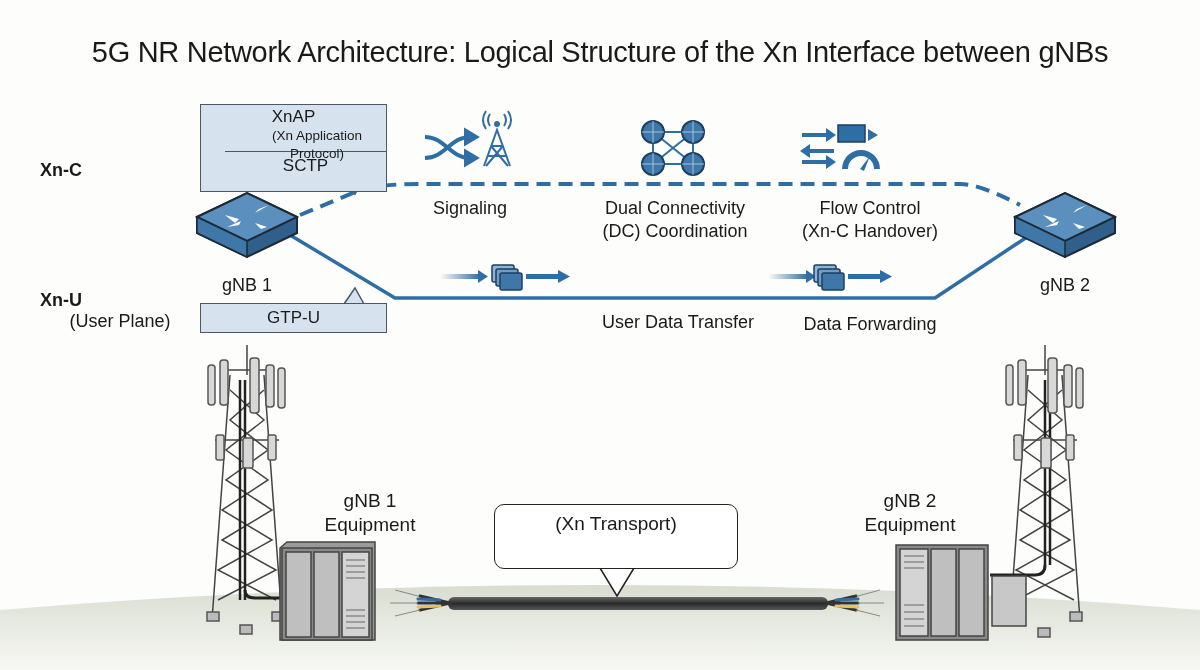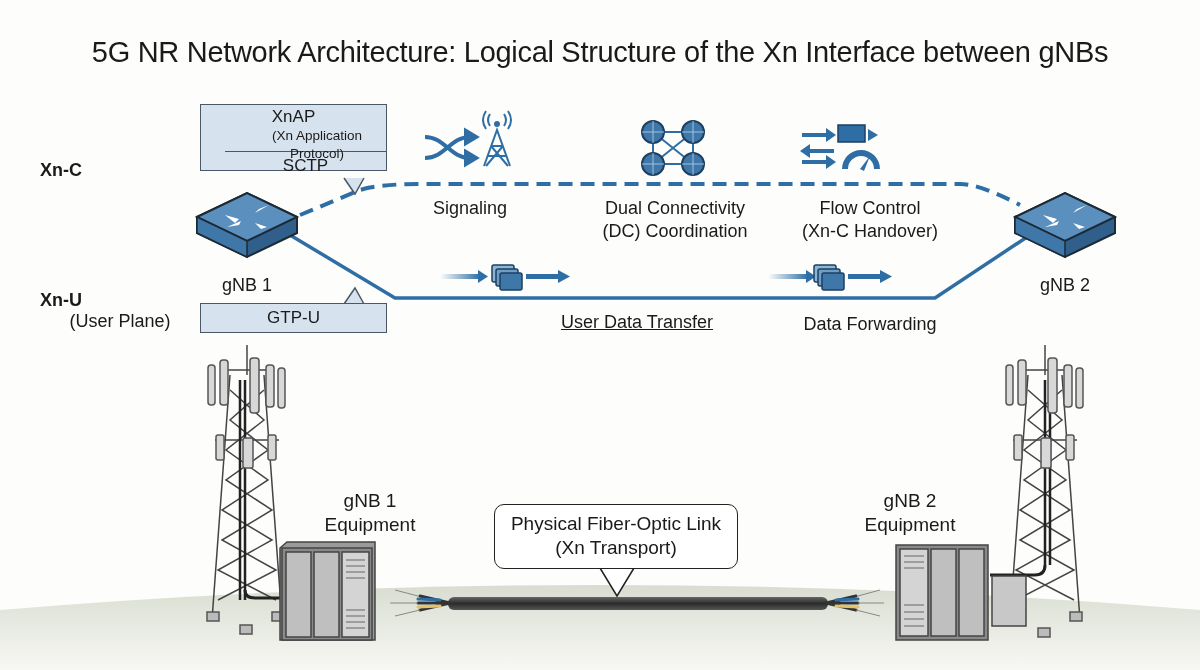--- a/index.html
+++ b/index.html
@@ -215,21 +215,21 @@
 </svg>
 
 <div class="abs" style="left:40px; top:160px; width:160px;">
   <div class="plane-title">Xn-C</div>
 </div>
 <div class="abs" style="left:40px; top:290px; width:160px;">
   <div class="plane-title">Xn-U</div>
   <div class="plane-sub">(User Plane)</div>
 </div>
 
-<div class="abs proto-box" style="left:200px; top:104px; width:187px; height:67px;">
+<div class="abs proto-box" style="left:200px; top:104px; width:187px; height:88px;">
   <div style="height:44px; padding-top:2px;">
     <div style="font-size:17px; line-height:20px;">XnAP</div>
     <div style="font-size:13.5px; line-height:18px;padding-left:47px;">(Xn Application Protocol)</div>
   </div>
   <div class="proto-row" style="font-size:17px; line-height:27px;">SCTP</div>
 </div>
 
 <div class="abs proto-box" style="left:200px; top:303px; width:187px; height:30px; font-size:17px; line-height:27px;">GTP-U</div>
 
 <div class="abs lbl" style="left:207px; top:274px; width:80px;">gNB 1</div>
@@ -240,28 +240,27 @@
 </div>
 <div class="abs lbl" style="left:580px; top:197px; width:190px;">
   <div>Dual Connectivity</div>
   <div>(DC) Coordination</div>
 </div>
 <div class="abs lbl" style="left:785px; top:197px; width:170px;">
   <div>Flow Control</div>
   <div>(Xn-C Handover)</div>
 </div>
 
-<div class="abs lbl" style="left:537px; top:311px; width:200px;text-decoration:underline;">User Data Transfer</div>
+<div class="abs lbl" style="left:578px; top:311px; width:200px;">User Data Transfer</div>
 <div class="abs lbl" style="left:775px; top:313px; width:190px;">Data Forwarding</div>
 
 <div class="abs eq-lbl" style="left:310px; top:489px; width:120px;">
   <div>gNB 1</div>
   <div>Equipment</div>
 </div>
 <div class="abs eq-lbl" style="left:850px; top:489px; width:120px;">
   <div>gNB 2</div>
   <div>Equipment</div>
 </div>
 
 <div class="abs callout" style="left:494px; top:504px; width:244px; height:65px; padding-top:7px;">
-  <div>Physical Fiber-Optic Link</div>
   <div>(Xn Transport)</div>
 </div>
 
 </body></html>

